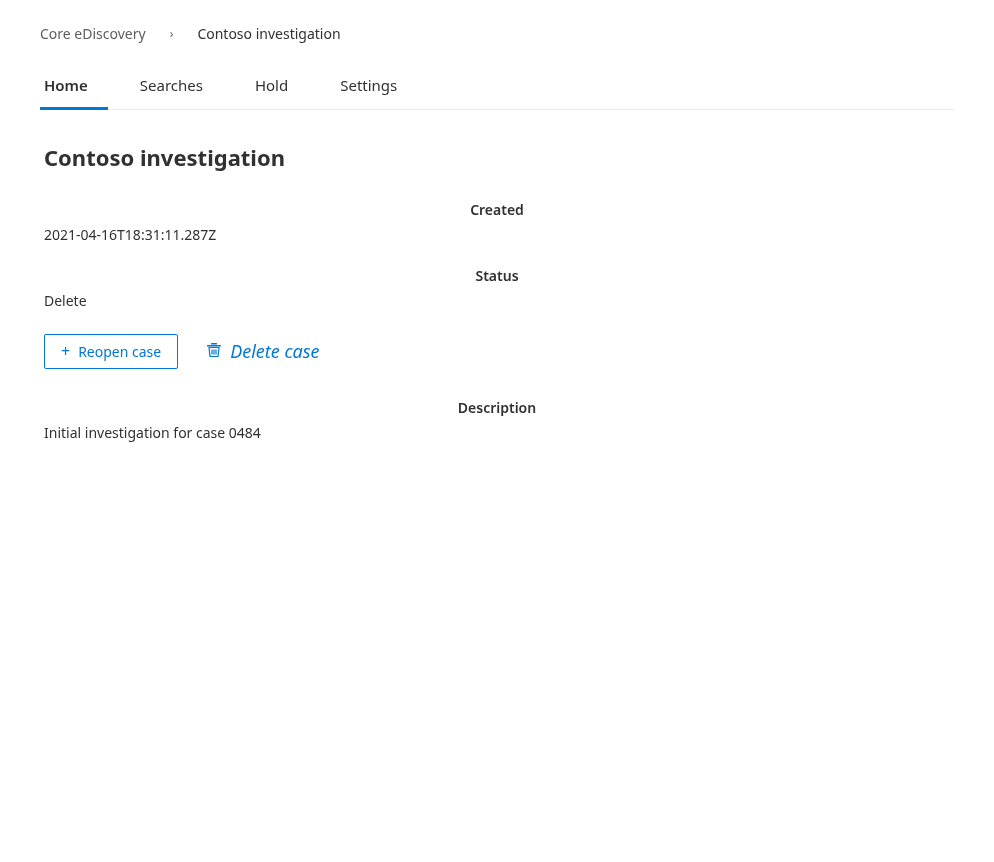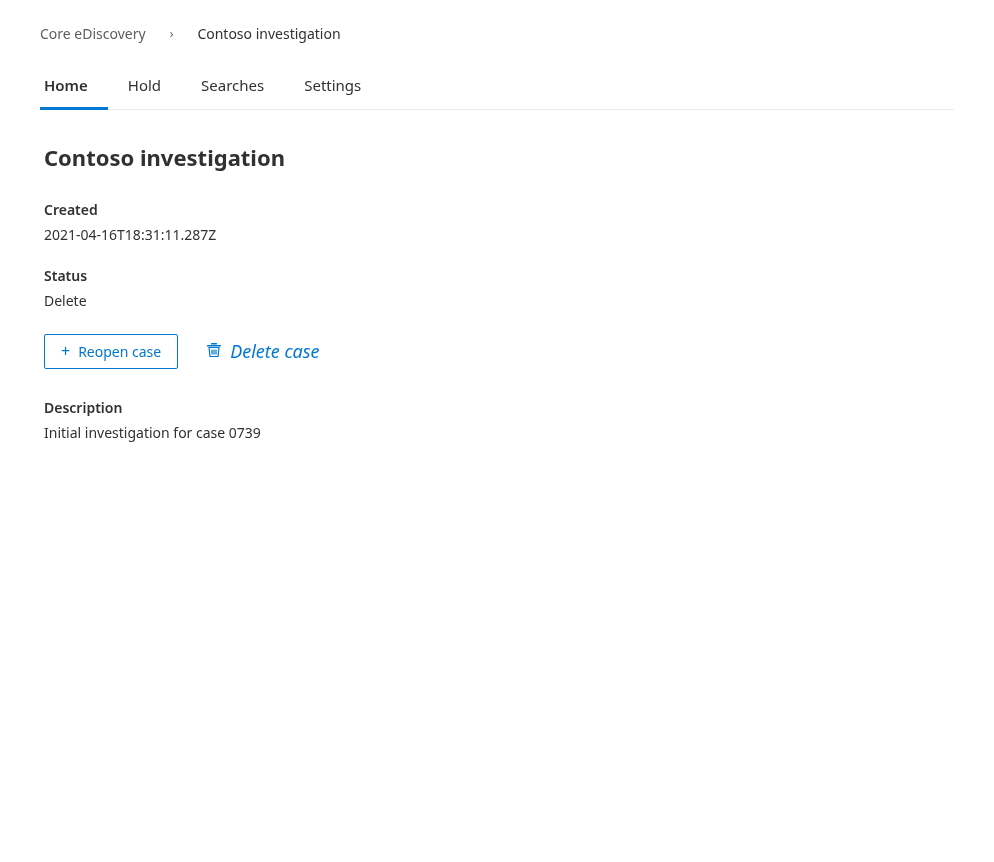--- a/index.html
+++ b/index.html
@@ -40,21 +40,21 @@
       font-size: 12px;
     }
 
     .breadcrumb-current {
       color: #323130;
     }
 
     .nav-tabs {
       display: flex;
       align-items: center;
-      gap: 0;
+      gap: 12px;
       border-bottom: 1px solid #edebe9;
       margin-bottom: 32px;
     }
 
     .nav-tab {
       padding: 12px 20px;
       font-size: 15px;
       color: #323130;
       cursor: pointer;
       position: relative;
@@ -86,20 +86,21 @@
 
     .field-group {
       margin-bottom: 22px;
     }
 
     .field-label {
       font-size: 14px;
       font-weight: 600;
       color: #323130;
       margin-bottom: 6px;
+      text-align: center;
     }
 
     .field-value {
       font-size: 14px;
       color: #323130;
     }
 
     .actions-row {
       display: flex;
       align-items: center;
@@ -153,22 +154,22 @@
 <div class="page-container">
 
   <div class="breadcrumb">
     <a class="breadcrumb-link">Core eDiscovery</a>
     <span class="breadcrumb-separator">›</span>
     <span class="breadcrumb-current">Contoso investigation</span>
   </div>
 
   <nav class="nav-tabs">
     <div class="nav-tab active">Home</div>
+    <div class="nav-tab">Searches</div>
     <div class="nav-tab">Hold</div>
-    <div class="nav-tab">Searches</div>
     <div class="nav-tab">Settings</div>
   </nav>
 
   <div class="content-area">
 
     <h1 class="case-title">Contoso investigation</h1>
 
     <div class="field-group">
       <div class="field-label">Created</div>
       <div class="field-value">2021-04-16T18:31:11.287Z</div>
@@ -195,17 +196,17 @@
             <line x1="8" y1="7.5" x2="8" y2="12.5" stroke="#0078d4" stroke-width="1.2"></line>
             <line x1="10" y1="7.5" x2="10" y2="12.5" stroke="#0078d4" stroke-width="1.2"></line>
           </svg>
         </span>
         <span>Delete case</span>
       </button>
     </div>
 
     <div class="field-group">
       <div class="field-label">Description</div>
-      <div class="field-value">Initial investigation for case 0739</div>
+      <div class="field-value">Initial investigation for case 0484</div>
     </div>
 
   </div>
 </div>
 
 </body></html>

